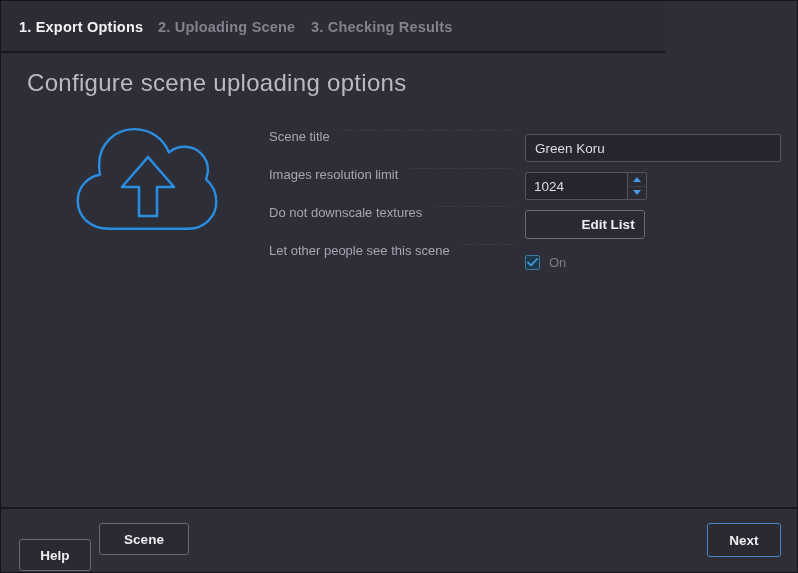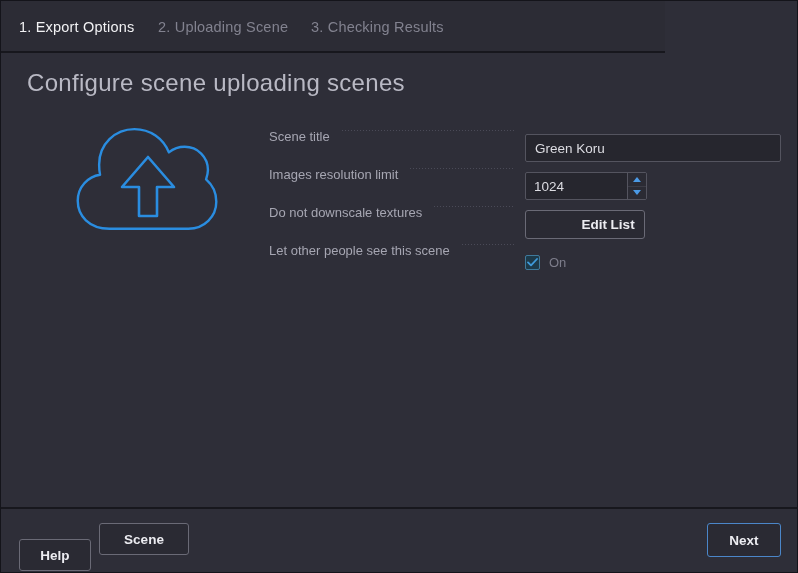--- a/index.html
+++ b/index.html
@@ -20,20 +20,21 @@
 
   
   .stepbar {
     position: absolute;
     left: 0; top: 0;
     width: 664px;
     height: 52px;
     background: #2c2c35;
     box-sizing: border-box;
     border-bottom: 2px solid #17171d;
+    font-weight: bold;
   }
   .step {
     position: absolute;
     top: 17px;
     font-size: 14.5px;
     letter-spacing: 0.2px;
     white-space: nowrap;
     line-height: 18px;
   }
   .step.active { color: #f2f2f4; }
@@ -234,21 +235,21 @@
 <body>
 
 <div id="app">
 
   <div class="stepbar">
     <div class="step active" id="step-0">1. Export Options</div>
     <div class="step inactive" id="step-1">2. Uploading Scene</div>
     <div class="step inactive" id="step-2">3. Checking Results</div>
   </div>
 
-  <div class="page-title">Configure scene uploading scenes</div>
+  <div class="page-title">Configure scene uploading options</div>
 
   <div class="cloud-wrap">
     <svg width="160" height="124" viewBox="0 0 160 124" aria-hidden="true">
 
       <path d="M44,113
                C22,113 10,99 10,83
                C10,68 21,57 34,55
                C33,51 33,47 33,44
                C33,22 50,6 71,6
                C88,6 102,16 108,31

